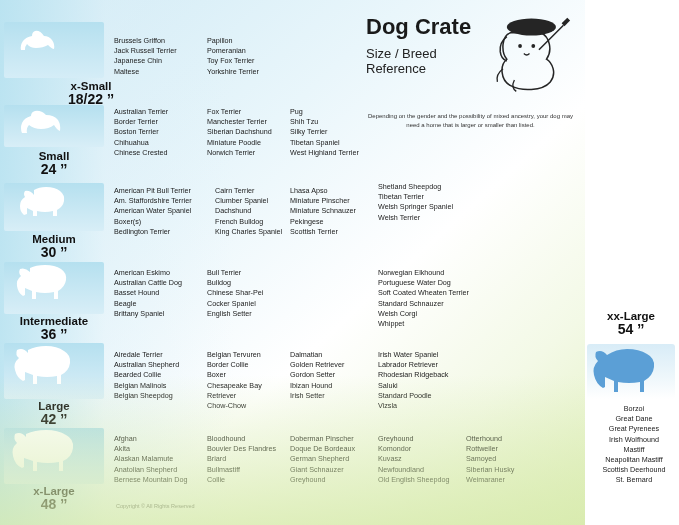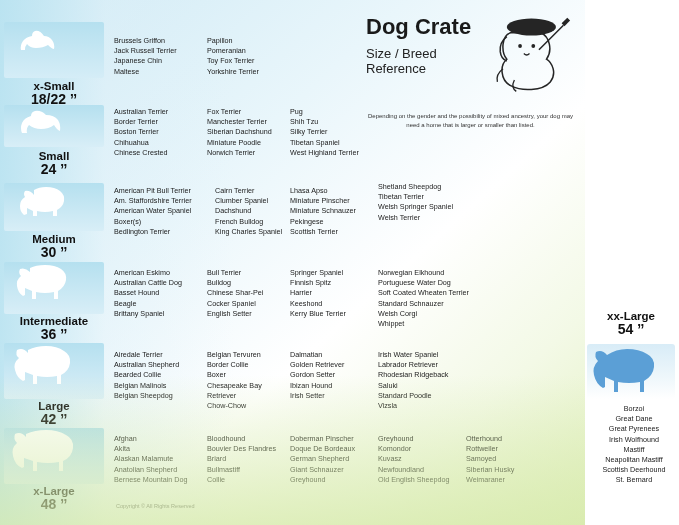--- a/index.html
+++ b/index.html
@@ -200,21 +200,21 @@
 
   <div class="disclaimer">Depending on the gender and the possibility of mixed ancestry, your dog may need  a home that is larger or smaller than listed.</div>
 
   <div class="size-col">
 
     <div class="size-swatch" style="top:22px; height:56px; background:linear-gradient(to bottom,#b5e0ef,#d5edf7);">
       <svg viewBox="0 0 100 40" style="width:100px;height:40px;">
         <path class="dog-icon" d="M40 14 q-4 -6 -9 -5 q-3 1 -3 5 q-6 1 -9 5 q-3 4 -2 9 l4 0 q0 -4 2 -6 q3 4 9 4 q7 0 12 -3 q4 4 6 4 q1 -5 -2 -9 q-3 -4 -8 -4 z"></path>
       </svg>
     </div>
-    <div class="size-cell" style="top:80px;">
+    <div class="size-cell" style="top:80px;padding-left:37px;">
       <div class="size-name">x-Small</div>
       <div class="size-measure">18/22 ˮ</div>
     </div>
 
     <div class="size-swatch" style="top:105px; height:42px; background:linear-gradient(to bottom,#b5e0ef,#d8eef7);">
       <svg viewBox="0 0 100 36" style="width:100px;height:36px;">
         <path class="dog-icon" d="M42 10 q-5 -5 -11 -4 q-4 1 -4 5 q-7 2 -9 7 q-2 5 0 10 l5 0 q-1 -5 2 -8 q5 4 12 4 q8 0 13 -4 q3 5 6 6 q1 -6 -2 -11 q-4 -5 -12 -5 z"></path>
       </svg>
     </div>
     <div class="size-cell" style="top:150px;">
@@ -332,27 +332,20 @@
     <div>Basset Hound</div>
     <div>Beagle</div>
     <div>Brittany Spaniel</div>
   </div>
   <div class="breed-block" style="left:207px; top:268px;">
     <div>Bull Terrier</div>
     <div>Bulldog</div>
     <div>Chinese Shar-Pei</div>
     <div>Cocker Spaniel</div>
     <div>English Setter</div>
-  </div>
-  <div class="breed-block" style="left:290px; top:268px;">
-    <div>Springer Spaniel</div>
-    <div>Finnish Spitz</div>
-    <div>Harrier</div>
-    <div>Keeshond</div>
-    <div>Kerry Blue Terrier</div>
   </div>
   <div class="breed-block" style="left:378px; top:268px;">
     <div>Norwegian Elkhound</div>
     <div>Portuguese Water Dog</div>
     <div>Soft Coated Wheaten Terrier</div>
     <div>Standard Schnauzer</div>
     <div>Welsh Corgi</div>
     <div>Whippet</div>
   </div>
 

